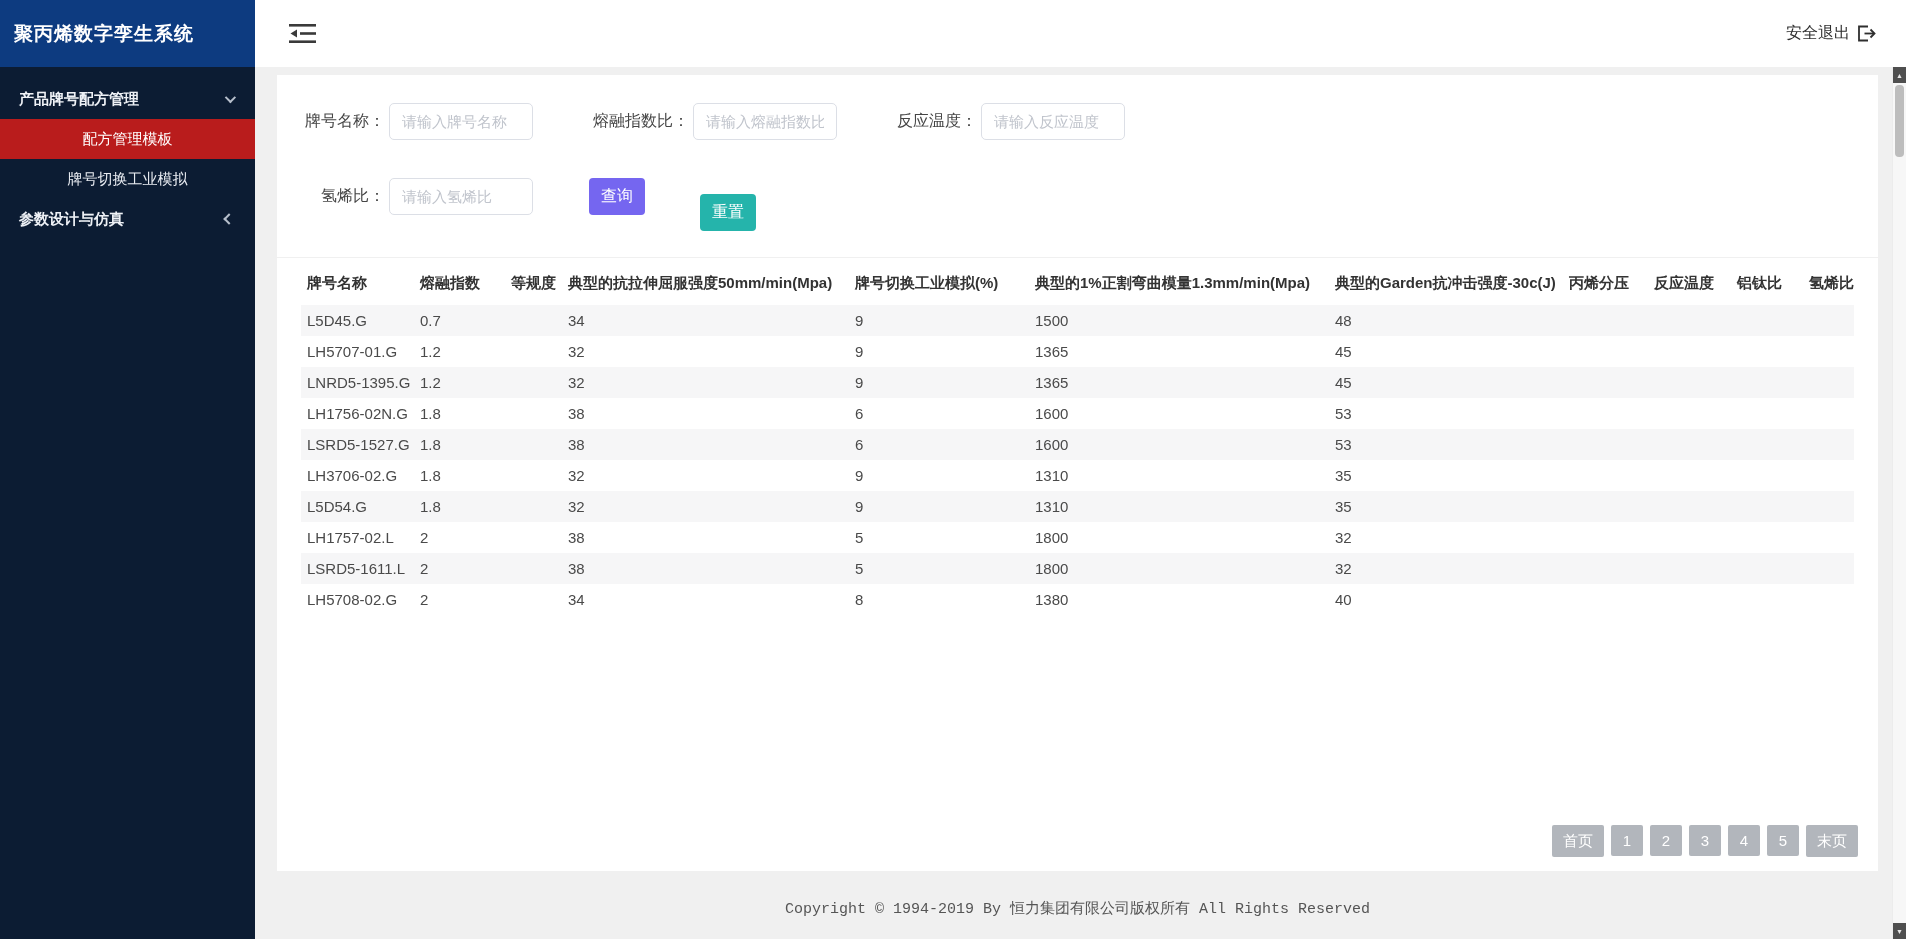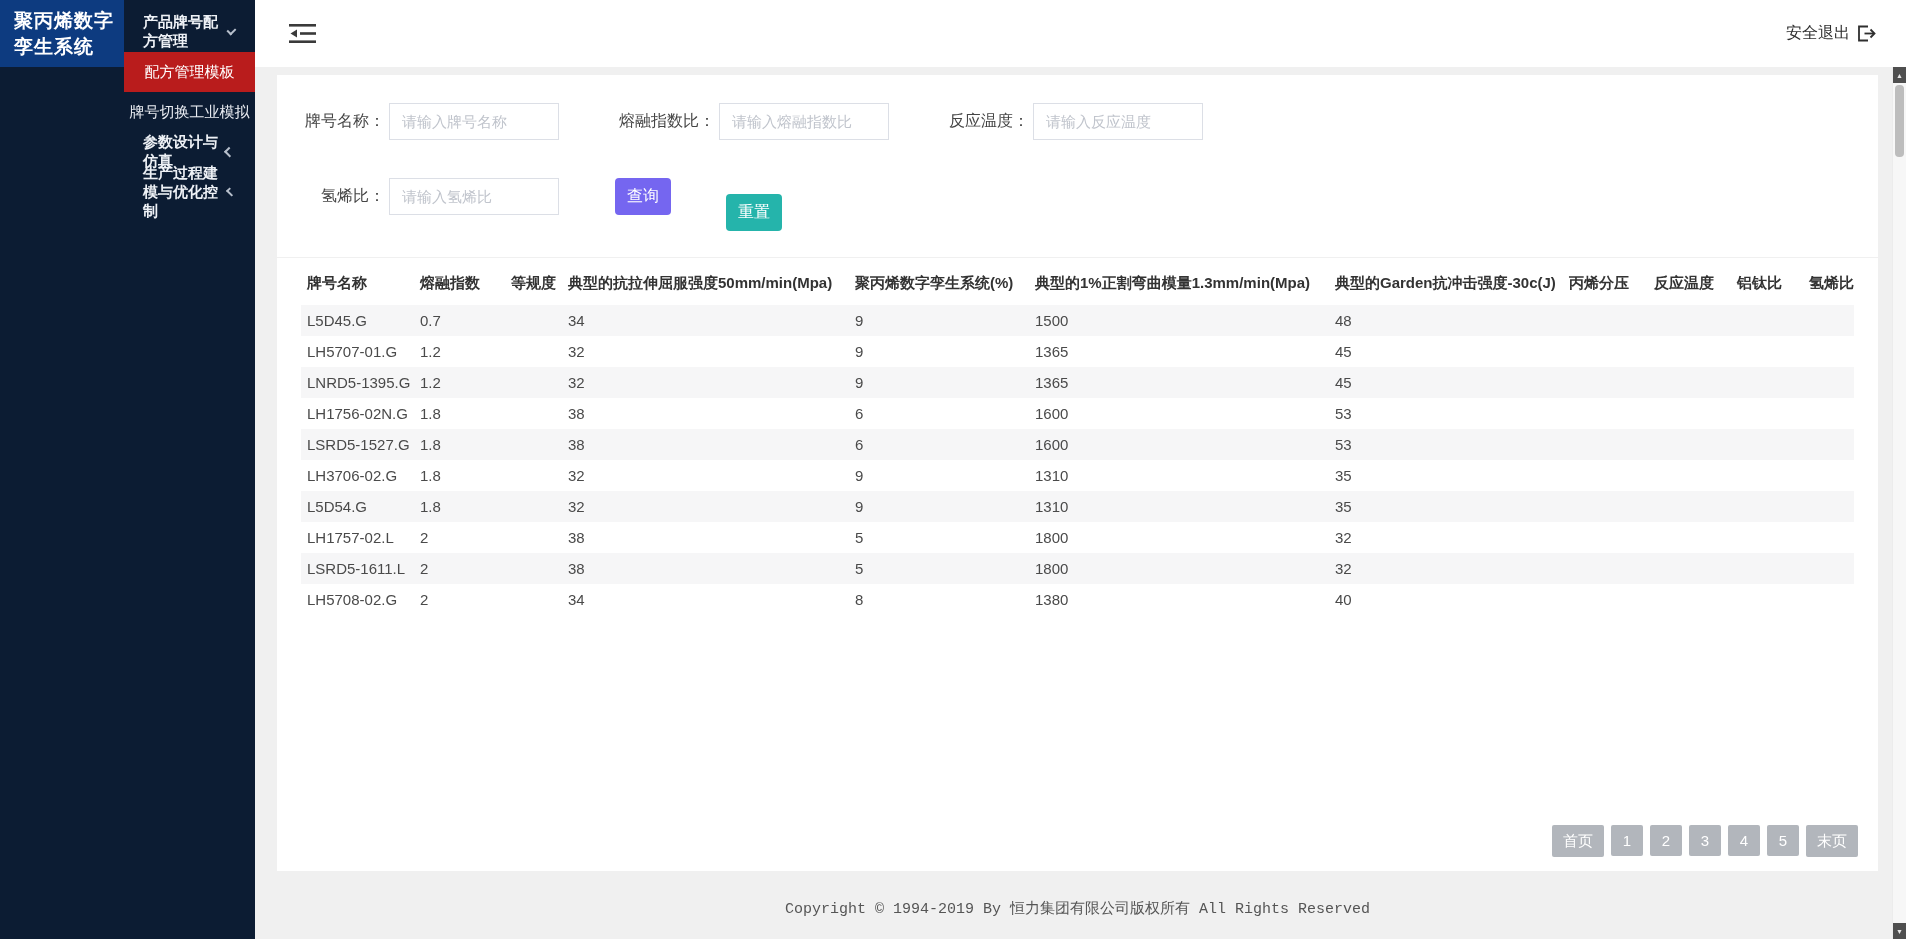--- a/index.html
+++ b/index.html
@@ -1,21 +1,21 @@
 <!DOCTYPE html>
 <html><head>
 <meta charset="utf-8">
 <style>
   * { margin:0; padding:0; box-sizing:border-box; }
   html,body { width:1906px; height:939px; overflow:hidden; }
   body { font-family:"Liberation Sans","DejaVu Sans",sans-serif; background:#f0f0f0; }
   .page { display:flex; width:1906px; height:939px; position:relative; }
 
   
-  .sidebar { width:255px; flex-shrink:0; background:#0c1c33; display:flex; flex-direction:row; }
+  .sidebar { width:255px; flex-shrink:0; background:#0c1c33; display:flex; flex-direction:column; }
   .sidebar-header { height:67px; background:#0d3b80; color:#fff; font-size:19px; font-weight:700;
                     display:flex; align-items:center; padding-left:14px; letter-spacing:1px; }
   .menu { padding-top:12px; }
   .menu-item { height:40px; display:flex; align-items:center; justify-content:space-between;
                padding:0 22px 0 19px; color:#eef1f6; font-size:15px; font-weight:700; cursor:pointer; }
   .chev { width:8px; height:8px; border-right:2px solid #b7bfcc; border-bottom:2px solid #b7bfcc; display:inline-block; }
   .chev.down { transform:rotate(45deg) translateY(-2px); }
   .chev.left { transform:rotate(135deg); }
   .sub-item { height:40px; line-height:40px; text-align:center; color:#e8ebf1; font-size:15px; cursor:pointer; }
   .sub-item.active { background:#b91c1c; color:#fff; }
@@ -30,21 +30,21 @@
   .content { flex:1; padding:8px 28px 0 22px; }
   .card { background:#fff; height:796px; padding:28px 24px 20px; position:relative; }
 
   
   .form-row { display:flex; align-items:center; }
   .form-row + .form-row { margin-top:22px; }
   .field { display:flex; align-items:center; }
   .field-label { text-align:right; font-size:16px; color:#454545; margin-right:4px; white-space:nowrap; display:inline-block; }
   .fw-sm { width:84px; }
   .fw-lg { width:100px; }
-  .field input { width:170px; height:37px; border:1px solid #dcdfe6; border-radius:0; padding:9px 12px;
+  .field input { width:144px; height:37px; border:1px solid #dcdfe6; border-radius:5px; padding:9px 12px;
                  font-size:15px; color:#333; outline:none; font-family:inherit; }
   .field input::placeholder { color:#c0c4cc; }
   .gap1 { margin-left:56px; }
   .gap2 { margin-left:56px; }
   .btn { height:37px; padding:0 12px; border:none; border-radius:4px; color:#fff; font-size:16px;
          cursor:pointer; font-family:inherit; }
   .btn-query { background:#7566f0; margin-left:56px; }
   .btn-reset { background:#25b4ab; margin-left:55px;margin-top:32px; }
 
   .divider { border-top:1px solid #f0f0f0; margin:26px -24px 0; }
@@ -89,24 +89,20 @@
     <div class="sidebar-header">聚丙烯数字孪生系统</div>
     <nav class="menu" id="menu">
         <div class="menu-item">
           <span>产品牌号配方管理</span>
           <i class="chev down"></i>
         </div>
         <div class="sub-item active">配方管理模板</div>
         <div class="sub-item">牌号切换工业模拟</div>
         <div class="menu-item">
           <span>参数设计与仿真</span>
-          <i class="chev left"></i>
-        </div>
-        <div class="menu-item">
-          <span>生产过程建模与优化控制</span>
           <i class="chev left"></i>
         </div>
       </nav>
   </aside>
 
   <div class="main">
 
     <header class="topbar">
       <span class="collapse-btn">
         <svg width="27" height="21" viewBox="0 0 27 21">
@@ -156,21 +152,21 @@
 
         <div class="divider"></div>
 
         <table>
           <thead>
             <tr id="thead-row">
                 <th>牌号名称</th>
                 <th>熔融指数</th>
                 <th>等规度</th>
                 <th>典型的抗拉伸屈服强度50mm/min(Mpa)</th>
-                <th>聚丙烯数字孪生系统(%)</th>
+                <th>牌号切换工业模拟(%)</th>
                 <th>典型的1%正割弯曲模量1.3mm/min(Mpa)</th>
                 <th>典型的Garden抗冲击强度-30c(J)</th>
                 <th>丙烯分压</th>
                 <th>反应温度</th>
                 <th>铝钛比</th>
                 <th>氢烯比</th>
               </tr>
           </thead>
           <tbody id="tbody">
               <tr>

